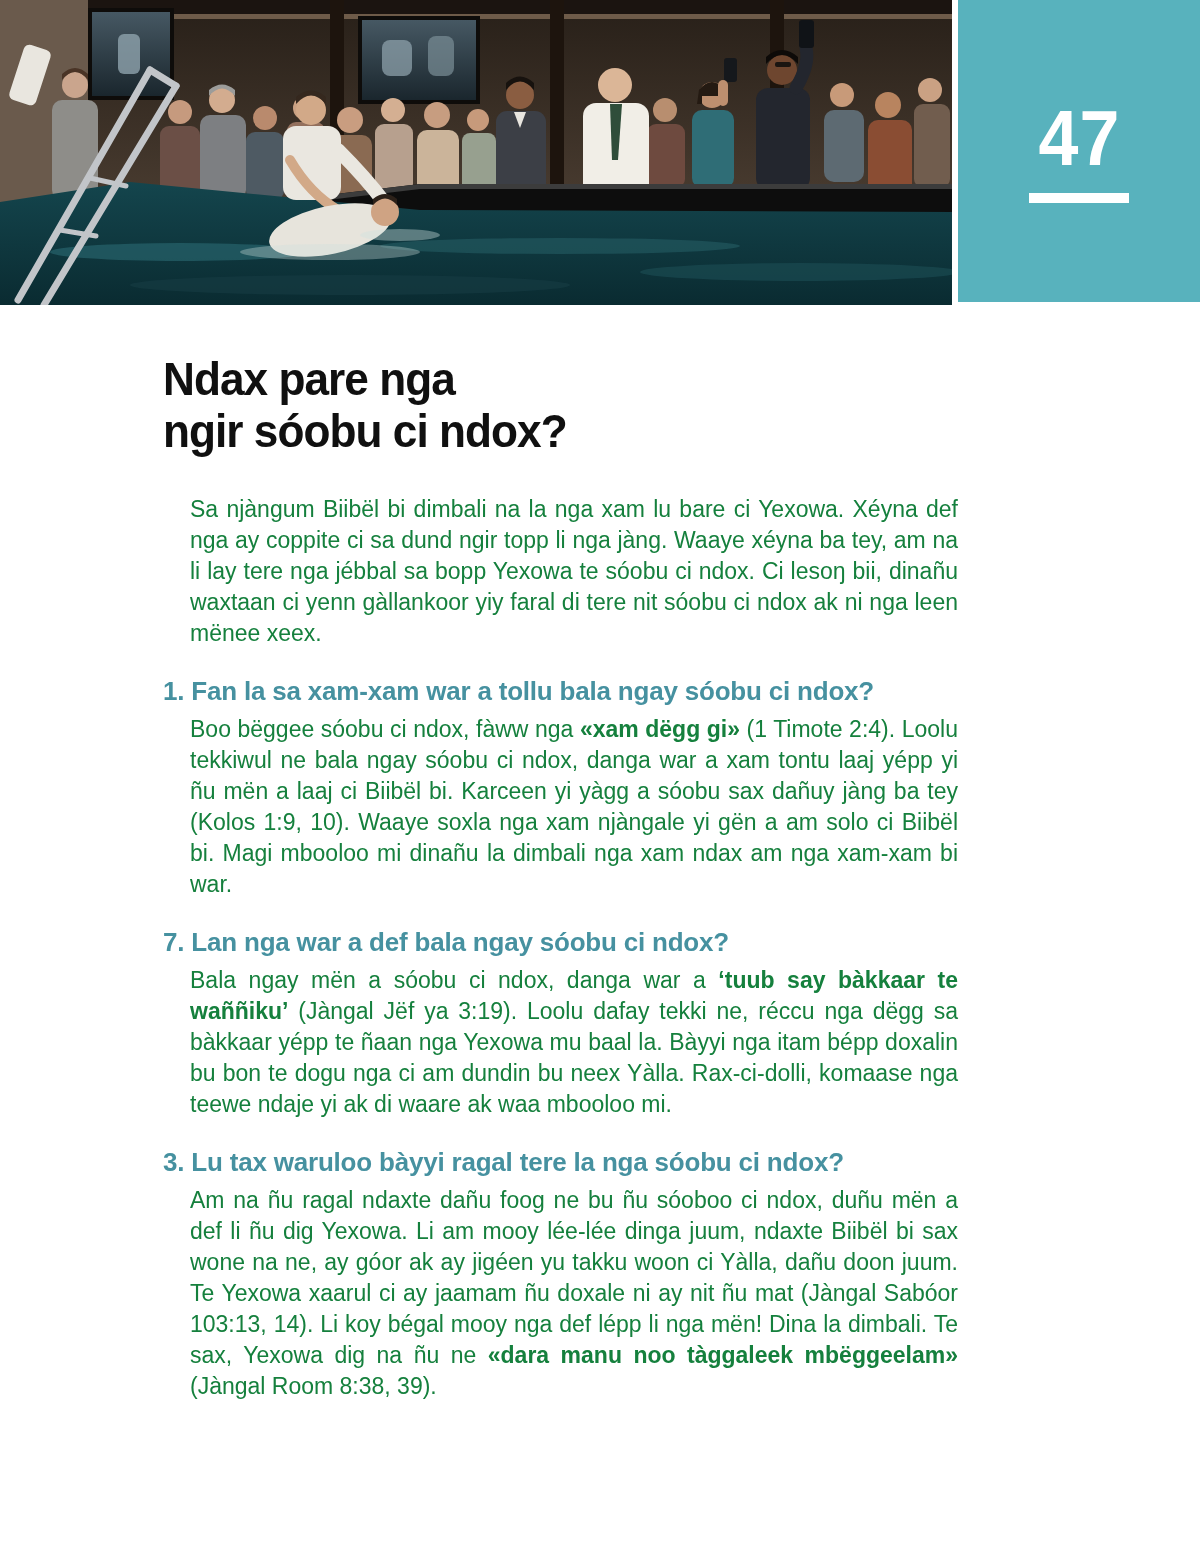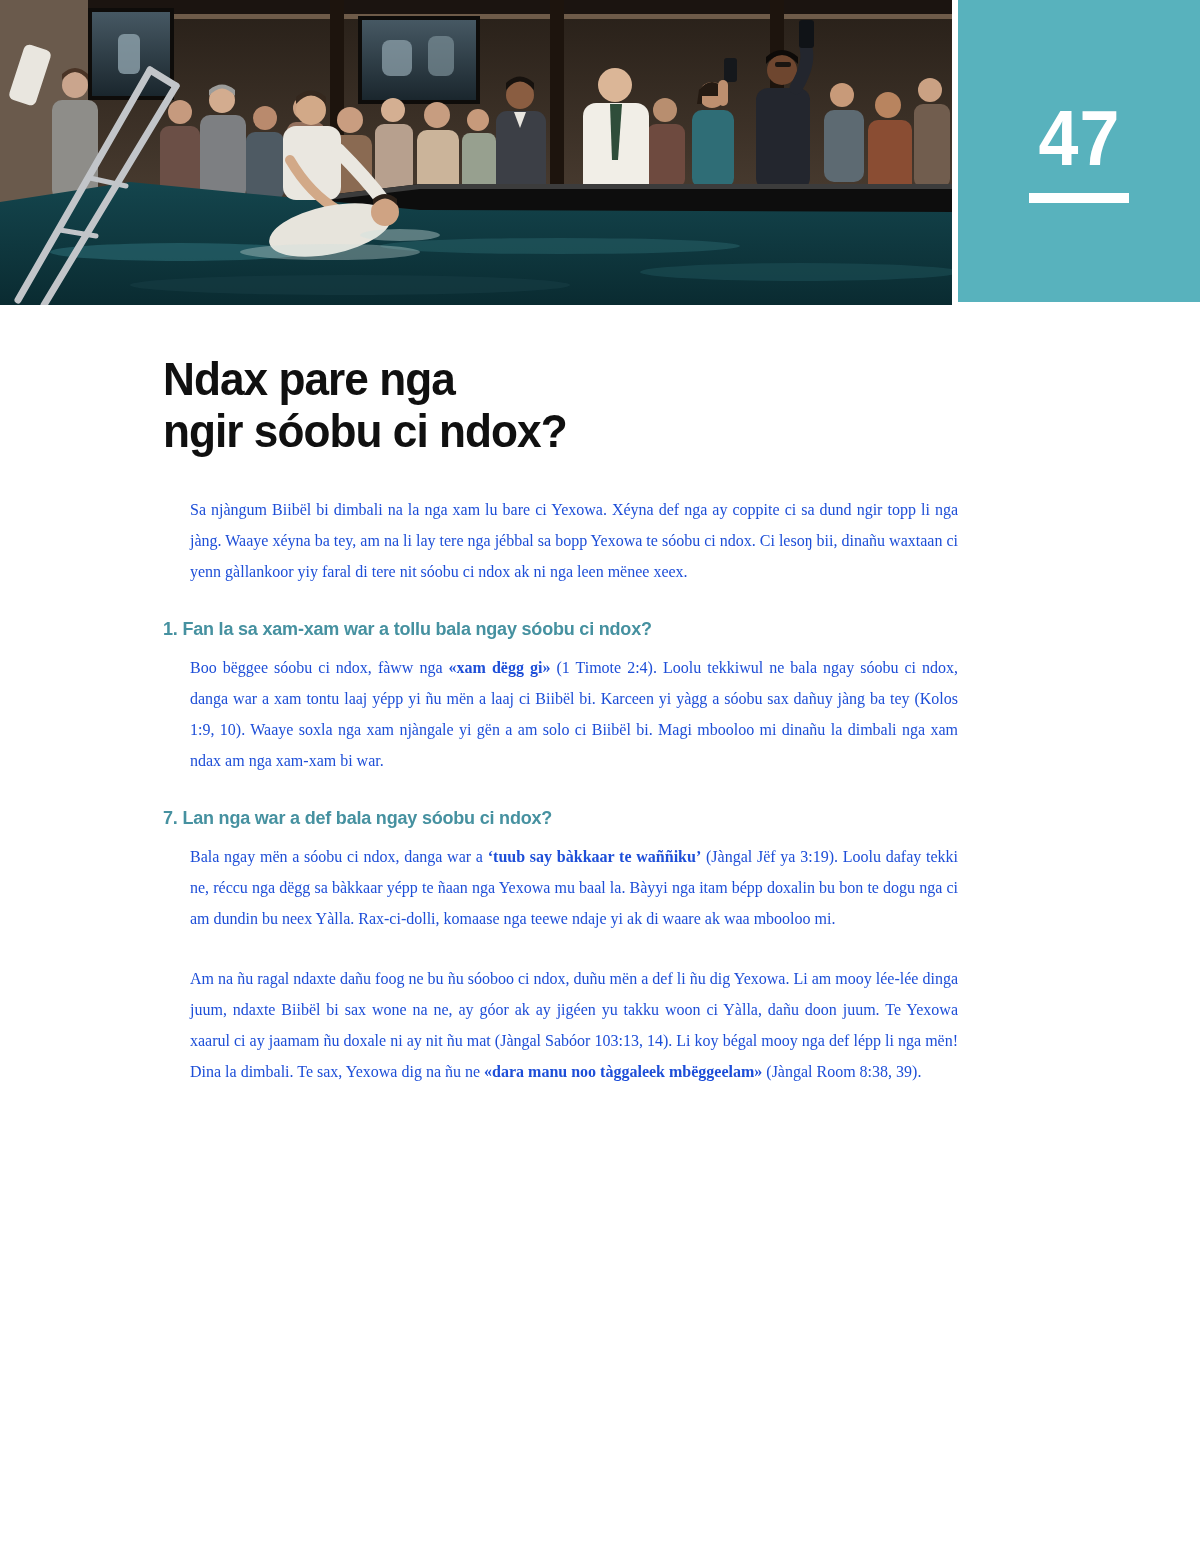--- a/index.html
+++ b/index.html
@@ -30,26 +30,26 @@
   }
   
   .content { padding:0 242px 0 163px; }
   .page-title {
     margin-top:46px; color:#101010; font-weight:bold;
     font-size:46px; line-height:52px; letter-spacing:-1px;
     transform:scaleX(0.96); transform-origin:left top;
   }
   .para {
     margin-left:27px; width:768px; text-align:justify;
-    font-size:16px; line-height:31px; color:#1d4ed8;font-family:Liberation Serif, serif;
+    font-size:23px; line-height:31px; color:#15803d;
   }
   .intro { margin-top:37px; }
   .section { margin-top:29px; }
   .section-heading {
-    color:#4691a0; font-weight:bold; font-size:18px; line-height:27px;
+    color:#4691a0; font-weight:bold; font-size:26px; line-height:27px;
     letter-spacing:-0.2px; margin-bottom:9px;
   }
   .bold-run { font-weight:bold; }
 </style>
 </head>
 <body>
 
 <div class="page">
 
   <div class="hero">
@@ -203,17 +203,18 @@
       <h2 class="section-heading">1. Fan la sa xam-xam war a tollu bala ngay sóobu ci ndox?</h2>
       <p class="para"><span>Boo bëggee sóobu ci ndox, fàww nga </span><span class="bold-run">«xam dëgg gi»</span><span> (1 Timote 2:4). Loolu tekkiwul ne bala ngay sóobu ci ndox, danga war a xam tontu laaj yépp yi ñu mën a laaj ci Biibël bi. Karceen yi yàgg a sóobu sax dañuy jàng ba tey (Kolos 1:9, 10). Waaye soxla nga xam njàngale yi gën a am solo ci Biibël bi. Magi mbooloo mi dinañu la dimbali nga xam ndax am nga xam-xam bi war.</span></p>
     </div>
 
     <div class="section">
       <h2 class="section-heading">7. Lan nga war a def bala ngay sóobu ci ndox?</h2>
       <p class="para"><span>Bala ngay mën a sóobu ci ndox, danga war a </span><span class="bold-run">‘tuub say bàkkaar te waññiku’</span><span> (Jàngal Jëf ya 3:19). Loolu dafay tekki ne, réccu nga dëgg sa bàkkaar yépp te ñaan nga Yexowa mu baal la. Bàyyi nga itam bépp doxalin bu bon te dogu nga ci am dundin bu neex Yàlla. Rax-ci-dolli, komaase nga teewe ndaje yi ak di waare ak waa mbooloo mi.</span></p>
     </div>
 
     <div class="section">
+      <h2 class="section-heading">3. Lu tax waruloo bàyyi ragal tere la nga sóobu ci ndox?</h2>
       <p class="para"><span>Am na ñu ragal ndaxte dañu foog ne bu ñu sóoboo ci ndox, duñu mën a def li ñu dig Yexowa. Li am mooy lée-lée dinga juum, ndaxte Biibël bi sax wone na ne, ay góor ak ay jigéen yu takku woon ci Yàlla, dañu doon juum. Te Yexowa xaarul ci ay jaamam ñu doxale ni ay nit ñu mat (Jàngal Sabóor 103:13, 14). Li koy bégal mooy nga def lépp li nga mën! Dina la dimbali. Te sax, Yexowa dig na ñu ne </span><span class="bold-run">«dara manu noo tàggaleek mbëggeelam»</span><span> (Jàngal Room 8:38, 39).</span></p>
     </div>
 
   </div>
 </div>
 
 </body></html>

